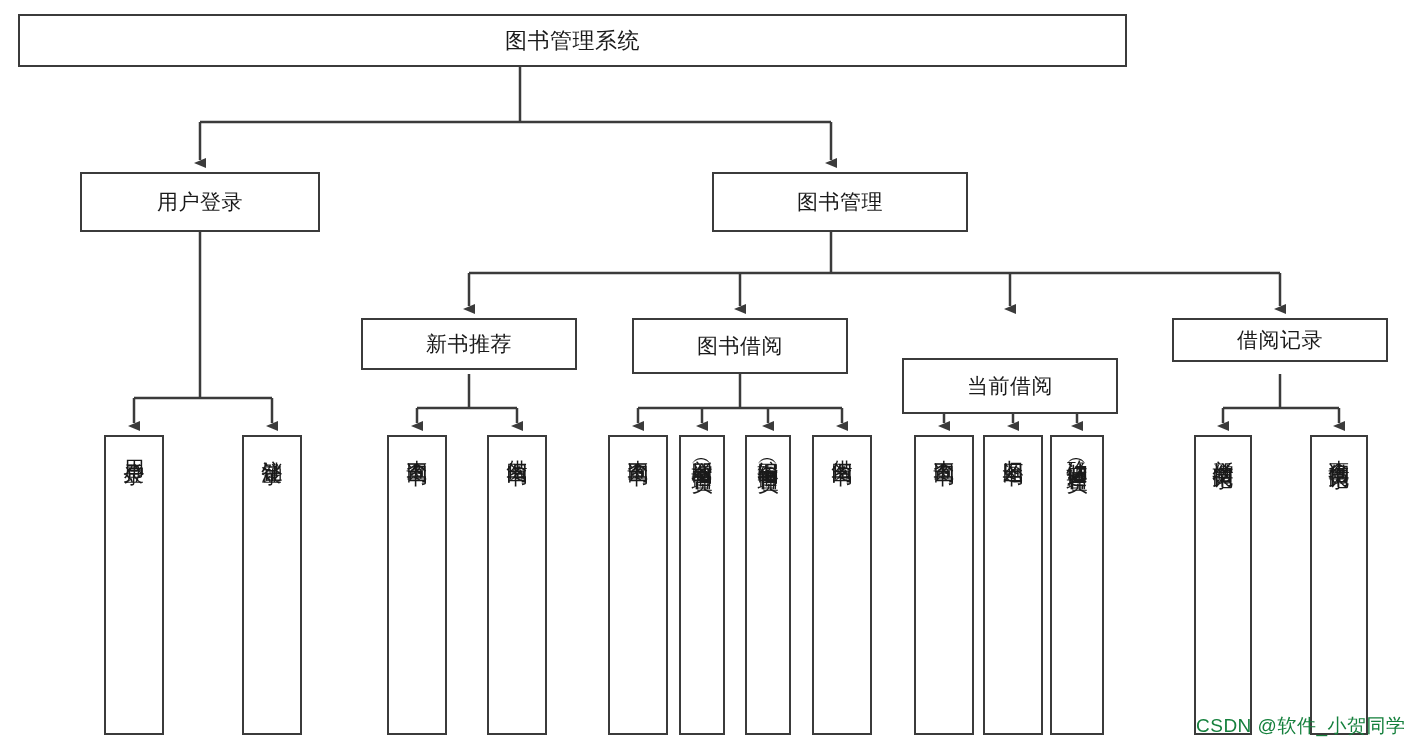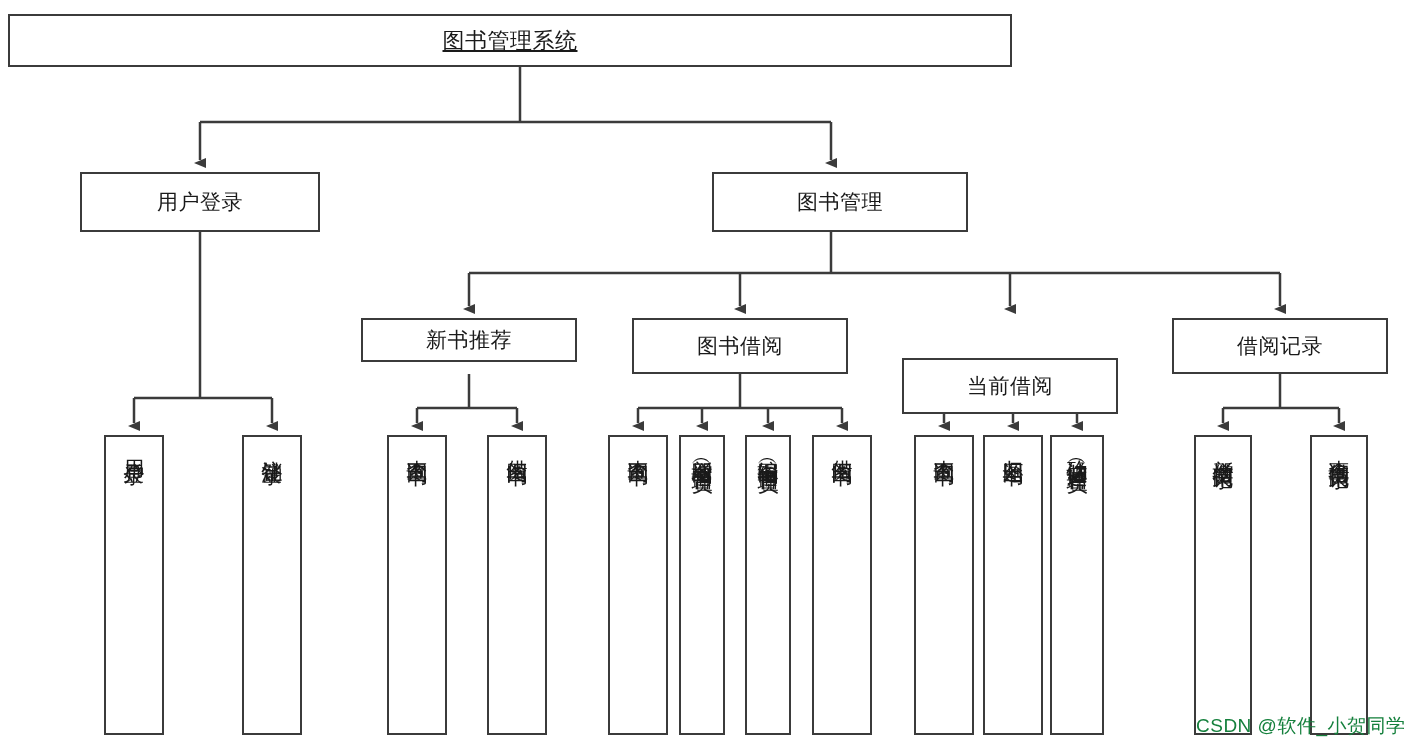--- a/index.html
+++ b/index.html
@@ -120,41 +120,41 @@
       <path d="M1013,408 L1013,423" marker-end="url(#arrow)"></path>
       <path d="M1077,408 L1077,423" marker-end="url(#arrow)"></path>
 
       <path d="M1280,374 L1280,408"></path>
       <path d="M1223,408 L1339,408"></path>
       <path d="M1223,408 L1223,423" marker-end="url(#arrow)"></path>
       <path d="M1339,408 L1339,423" marker-end="url(#arrow)"></path>
     </g>
   </svg>
 
-  <div class="node horiz root" style="left:8px; top:14px; width:1004px; height:53px;text-decoration:underline;">
+  <div class="node horiz root" style="left:18px; top:14px; width:1109px; height:53px;">
     <span class="label">图书管理系统</span>
   </div>
 
   <div class="node horiz" style="left:80px; top:172px; width:240px; height:60px;">
     <span class="label">用户登录</span>
   </div>
   <div class="node horiz" style="left:712px; top:172px; width:256px; height:60px;">
     <span class="label">图书管理</span>
   </div>
 
-  <div class="node horiz" style="left:361px; top:318px; width:216px; height:44px;">
+  <div class="node horiz" style="left:361px; top:318px; width:216px; height:52px;">
     <span class="label">新书推荐</span>
   </div>
   <div class="node horiz" style="left:632px; top:318px; width:216px; height:56px;">
     <span class="label">图书借阅</span>
   </div>
   <div class="node horiz" style="left:902px; top:318px; width:216px; height:56px;margin-top:40px;">
     <span class="label">当前借阅</span>
   </div>
-  <div class="node horiz" style="left:1172px; top:318px; width:216px; height:56px;">
+  <div class="node horiz" style="left:1172px; top:318px; width:216px; height:44px;">
     <span class="label">借阅记录</span>
   </div>
 
   <div class="node vert" style="left:104px; top:435px; width:60px; height:300px;">
     <span class="label">用户登录</span>
   </div>
   <div class="node vert" style="left:242px; top:435px; width:60px; height:300px;">
     <span class="label">注销登录</span>
   </div>
   <div class="node vert" style="left:387px; top:435px; width:60px; height:300px;">

